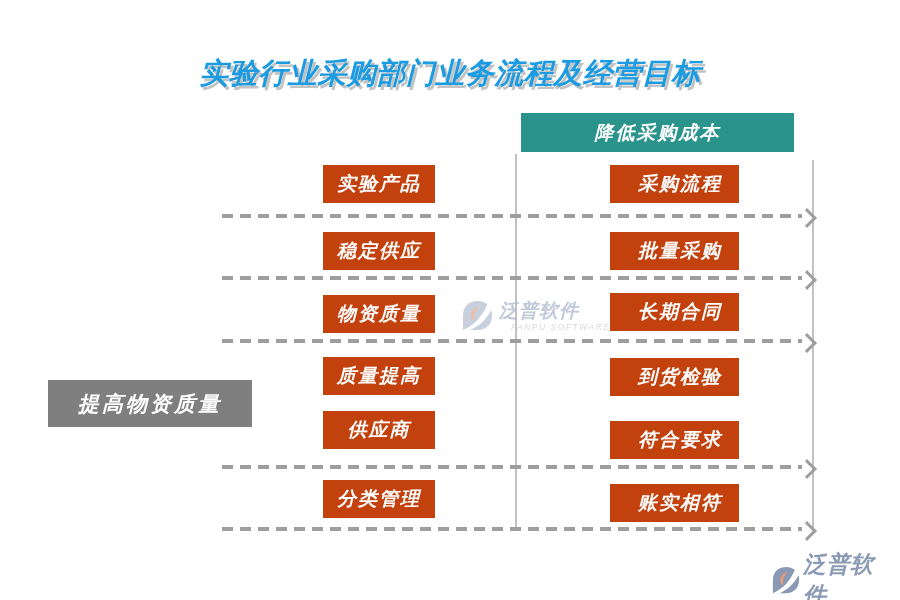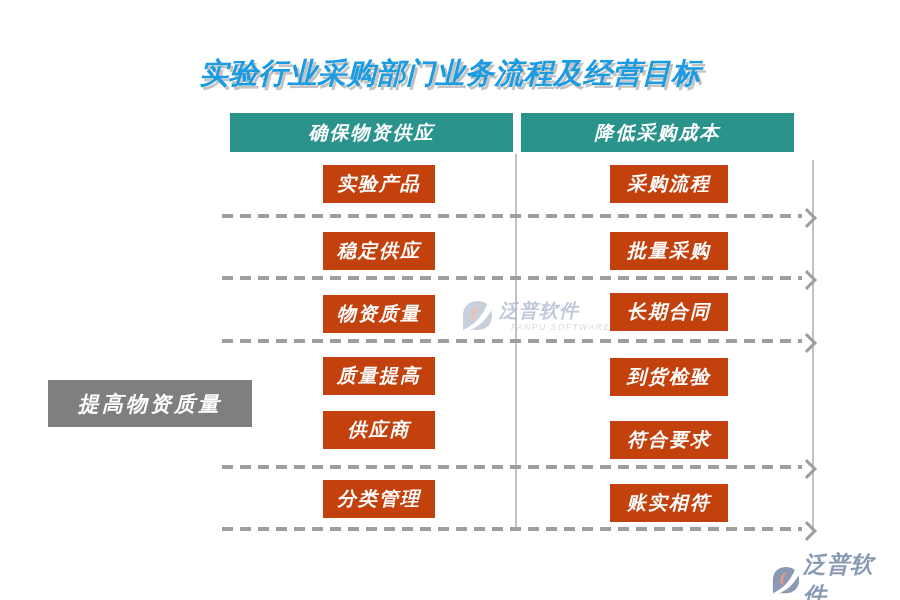--- a/index.html
+++ b/index.html
@@ -37,21 +37,21 @@
     transform:rotate(45deg);
   }
   
   .flow-box{
     position:absolute;height:38px;background:#c2410c;color:#ffffff;
     font-size:19px;font-weight:bold;display:flex;align-items:center;justify-content:center;
     letter-spacing:2px;
     margin-left:10px;
   }
   .col-l{left:313px;width:112px;}
-  .col-r{left:600px;width:118px;}
+  .col-r{left:600px;width:118px;padding-left:11px;}
   
   .side-label{
     position:absolute;background:#7f7f7f;color:#ffffff;
     font-size:21px;font-weight:bold;display:flex;align-items:center;justify-content:center;
     letter-spacing:3px;
   }
   .side-label.one{left:48px;top:380px;width:204px;height:47px;}
   .side-label.two{left:50px;top:483px;width:172px;height:44px;}
   
   .watermark{position:absolute;left:462px;top:300px;display:flex;align-items:flex-start;opacity:0.75;}
@@ -64,21 +64,20 @@
   .fl-brand{margin-left:3px;font-size:23px;font-weight:bold;color:#8a9ab5;letter-spacing:0.5px;}
   .logo-svg{display:block;}
 </style>
 </head>
 <body>
 
 <div class="canvas">
 
   <div class="page-title">实验行业采购部门业务流程及经营目标</div>
 
-  <div class="goal-header left">确保物资供应</div>
   <div class="goal-header right">降低采购成本</div>
 
   <div class="vline center"></div>
   <div class="vline right"></div>
 
   <div class="dash-line" style="top:214px"></div>
   <div class="arrow-head" style="top:211px"></div>
   <div class="dash-line" style="top:276px"></div>
   <div class="arrow-head" style="top:273px"></div>
   <div class="dash-line" style="top:339px"></div>

